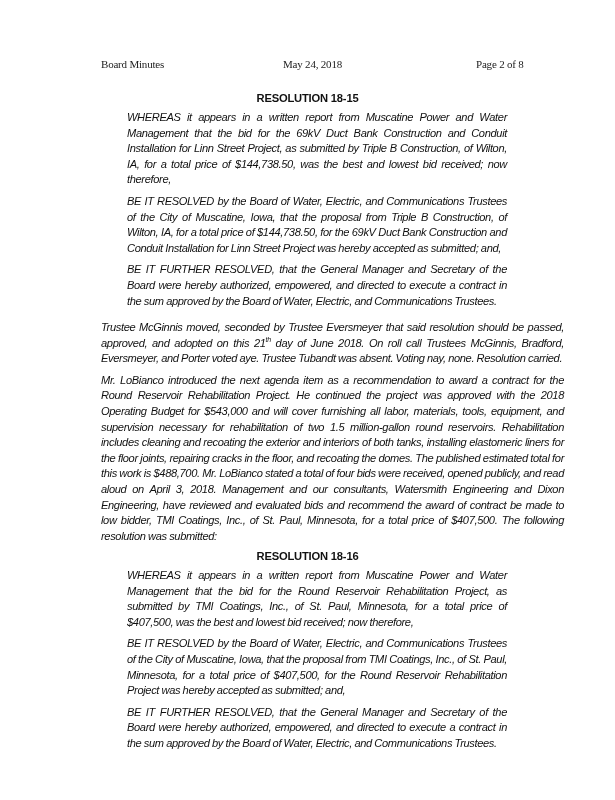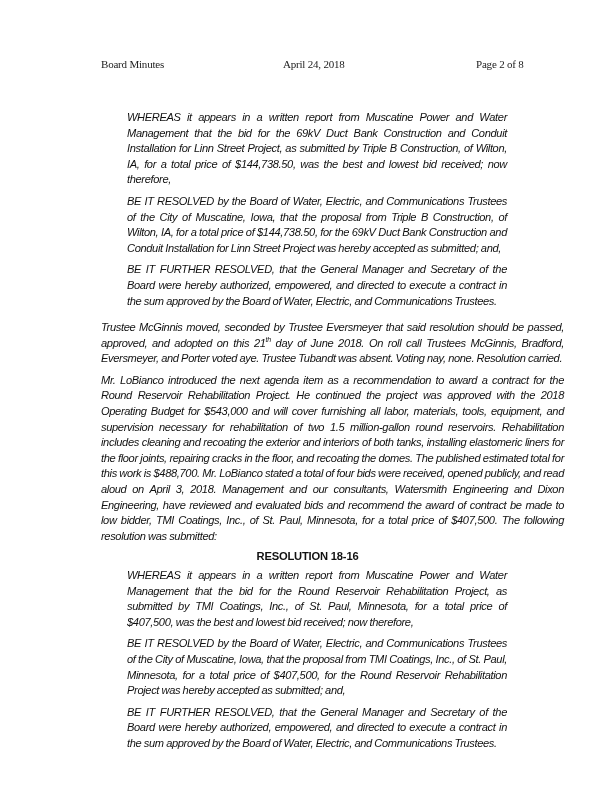--- a/index.html
+++ b/index.html
@@ -20,24 +20,25 @@
   .block p { margin: 0 0 6px 0; }
   sup { font-size: 7px; line-height: 0; vertical-align: super; }
 </style>
 </head>
 <body>
 
 <div class="page">
 
   <div class="header">
     <span class="h-left">Board Minutes</span>
-    <span class="h-center">April 24, 2018</span>
+    <span class="h-center">May 24, 2018</span>
     <span class="h-right">Page 2 of 8</span>
   </div>
 
+  <div class="res-title" style="top:92px;">RESOLUTION 18-15</div>
 
   <div class="block res" style="top:110px;">
     <p>WHEREAS it appears in a written report from Muscatine Power and Water Management that the bid for the 69kV Duct Bank Construction and Conduit Installation for Linn Street Project, as submitted by Triple B Construction, of Wilton, IA, for a total price of $144,738.50, was the best and lowest bid received; now therefore,</p>
     <p>BE IT RESOLVED by the Board of Water, Electric, and Communications Trustees of the City of Muscatine, Iowa, that the proposal from Triple B Construction, of Wilton, IA, for a total price of $144,738.50, for the 69kV Duct Bank Construction and Conduit Installation for Linn Street Project was hereby accepted as submitted; and,</p>
     <p>BE IT FURTHER RESOLVED, that the General Manager and Secretary of the Board were hereby authorized, empowered, and directed to execute a contract in the sum approved by the Board of Water, Electric, and Communications Trustees.</p>
   </div>
 
   <div class="block body-par" style="top:320px;">
     <p><span>Trustee McGinnis moved, seconded by Trustee Eversmeyer that said resolution should be passed, approved, and adopted on this 21</span><sup>th</sup><span> day of June 2018. On roll call Trustees McGinnis, Bradford, Eversmeyer, and Porter voted aye. Trustee Tubandt was absent. Voting nay, none. Resolution carried.</span></p>
     <p>Mr. LoBianco introduced the next agenda item as a recommendation to award a contract for the Round Reservoir Rehabilitation Project. He continued the project was approved with the 2018 Operating Budget for $543,000 and will cover furnishing all labor, materials, tools, equipment, and supervision necessary for rehabilitation of two 1.5 million-gallon round reservoirs. Rehabilitation includes cleaning and recoating the exterior and interiors of both tanks, installing elastomeric liners for the floor joints, repairing cracks in the floor, and recoating the domes. The published estimated total for this work is $488,700. Mr. LoBianco stated a total of four bids were received, opened publicly, and read aloud on April 3, 2018. Management and our consultants, Watersmith Engineering and Dixon Engineering, have reviewed and evaluated bids and recommend the award of contract be made to low bidder, TMI Coatings, Inc., of St. Paul, Minnesota, for a total price of $407,500. The following resolution was submitted:</p>

